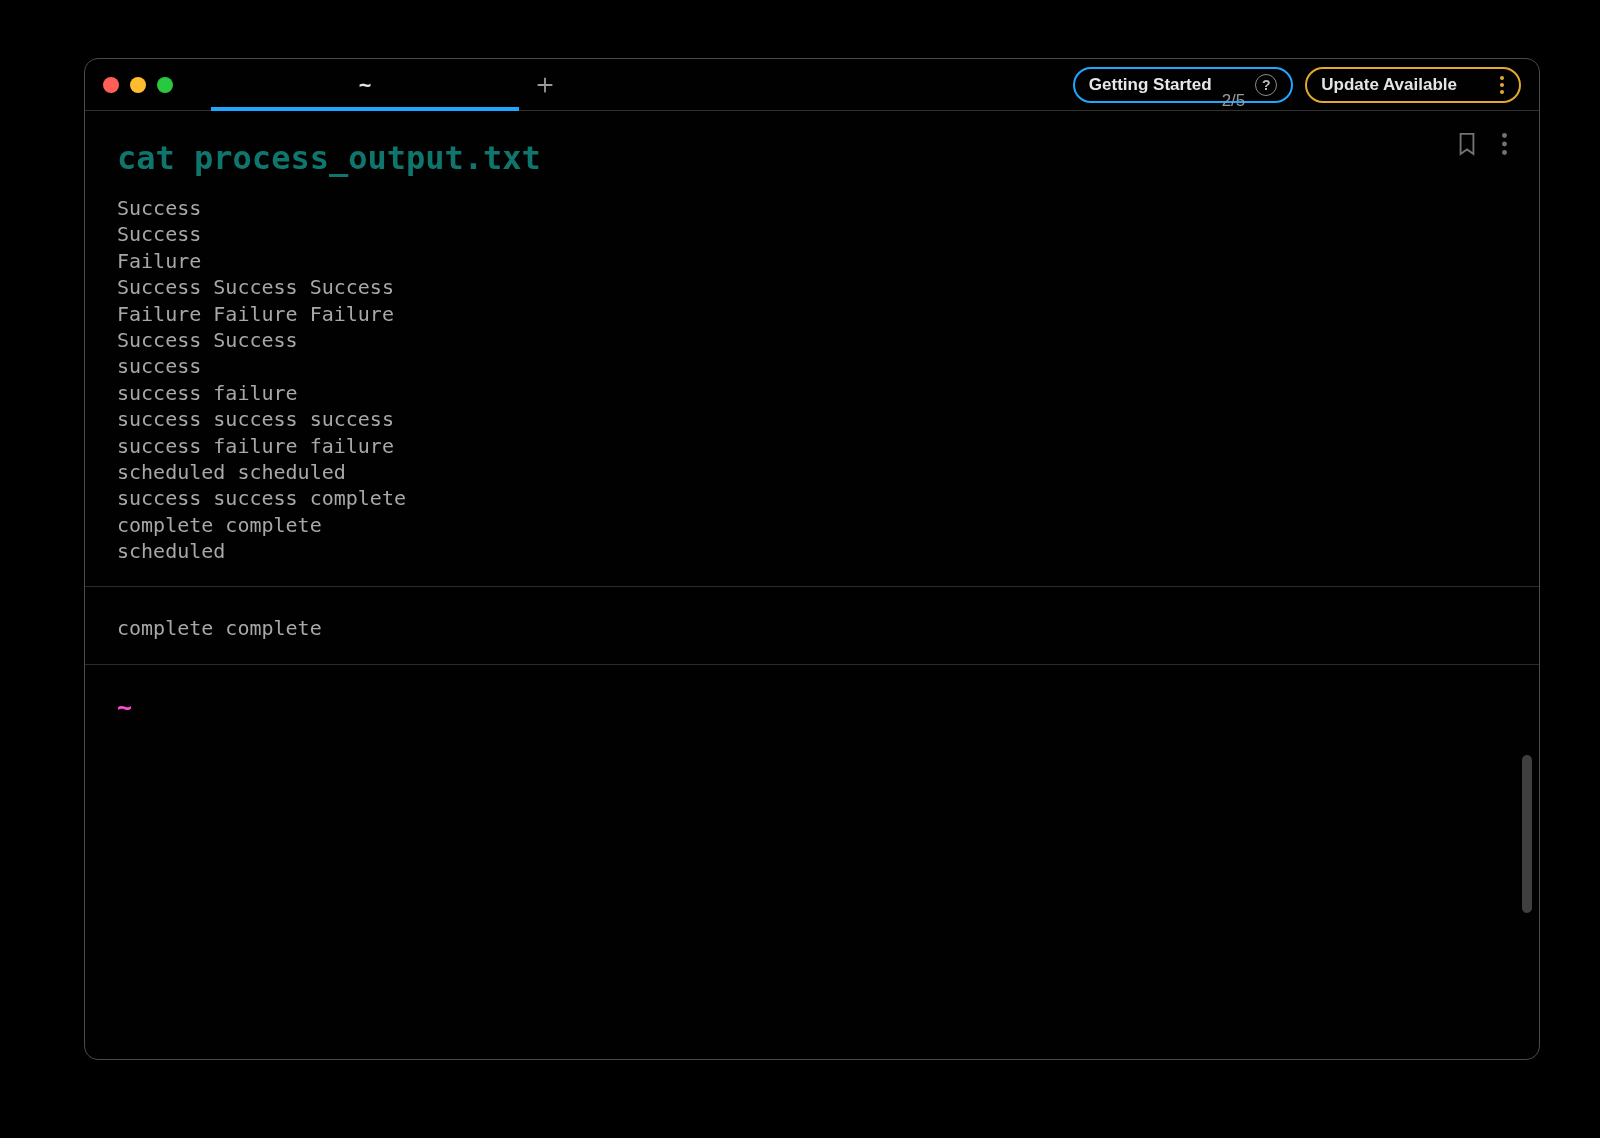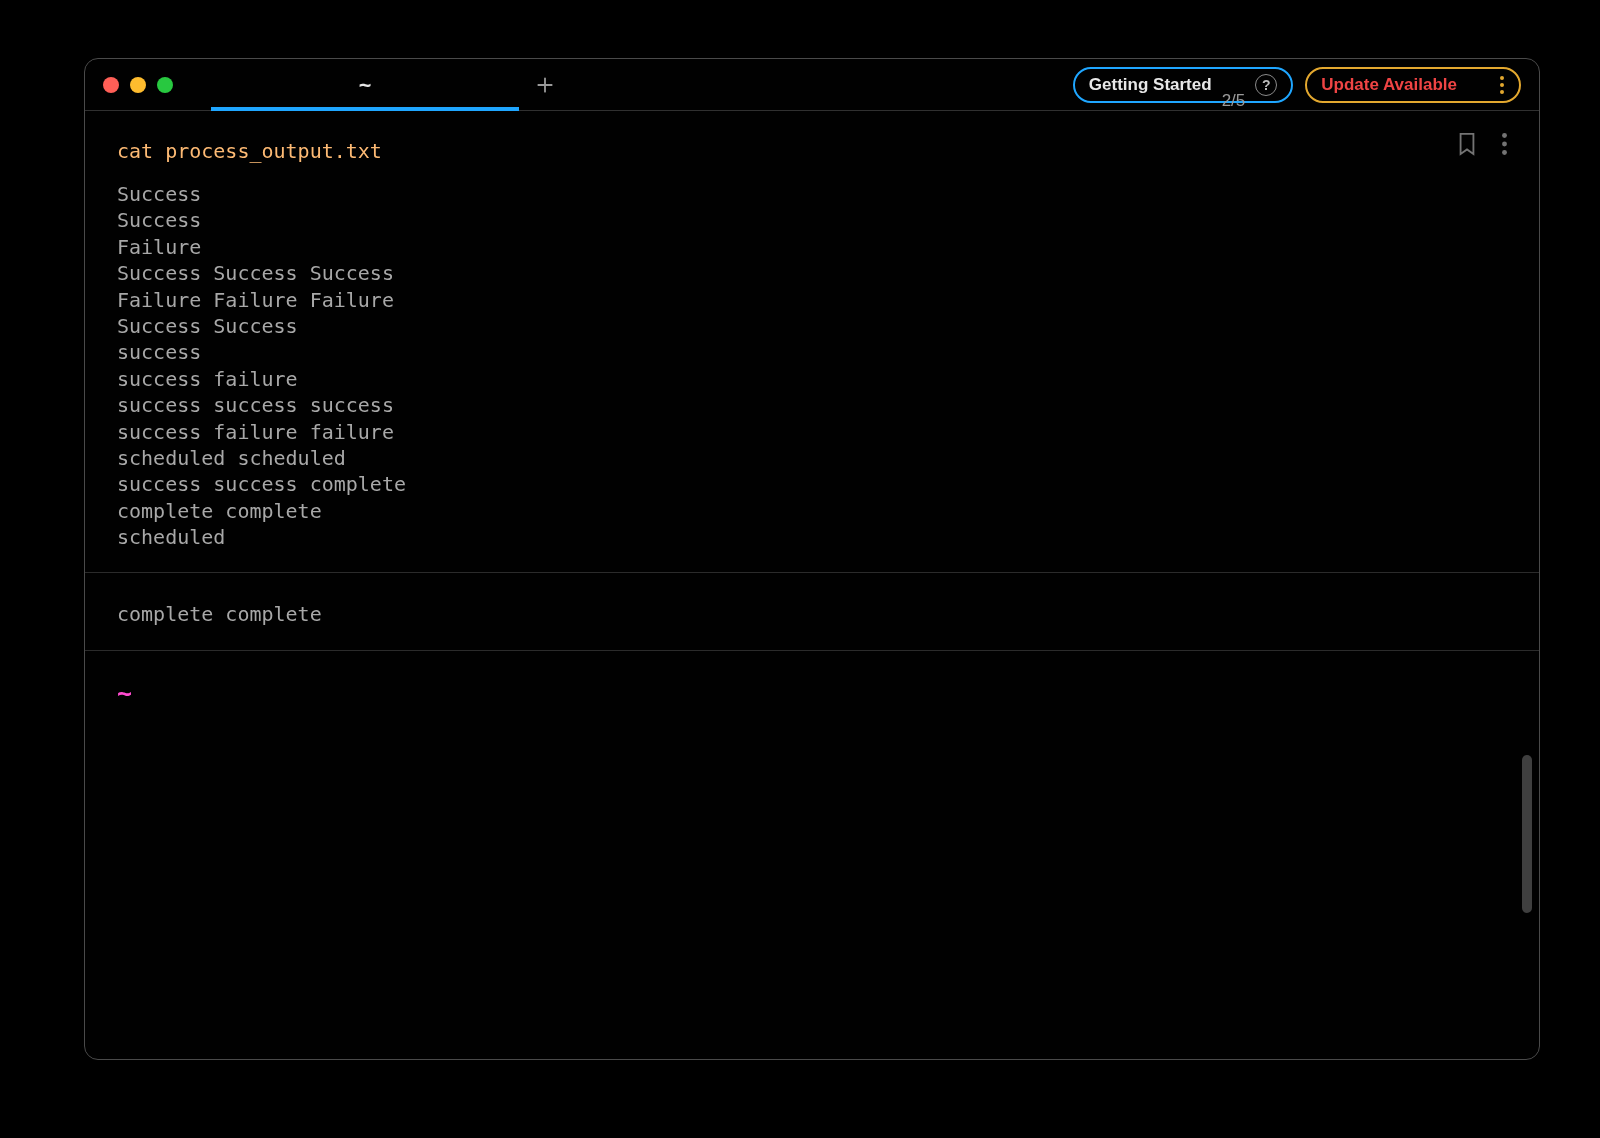--- a/index.html
+++ b/index.html
@@ -99,21 +99,21 @@
   .pill-started .count { color: #9a9a9a; font-weight: 500; margin-top: 32px; }
   .help-icon {
     width: 22px; height: 22px;
     border: 1.5px solid #8a8a8a;
     border-radius: 50%;
     display: flex; align-items: center; justify-content: center;
     font-size: 14px; color: #bcbcbc; font-weight: 600;
   }
   .pill-update {
     border: 2px solid #e3a82f;
-    color: #ef4444;
+    color: #e5e5e5;
     padding-right: 8px;
     gap: 36px;
   }
   .kebab { width: 18px; display: flex; justify-content: center; }
   .kebab svg { width: 4px; height: 18px; }
 
   .content {
     position: relative;
     height: calc(100% - 52px);
     overflow: hidden;
@@ -137,23 +137,23 @@
 
   .meta {
     font-family: ui-monospace, Menlo, monospace;
     font-size: 22px;
     font-weight: 600;
     color: #7c7c7c;
     margin-bottom: 6px;
   }
   .cmd {
     font-family: ui-monospace, Menlo, monospace;
-    font-size: 20px;
-    font-weight: 400;
-    color: #fdba74;
+    font-size: 32px;
+    font-weight: 700;
+    color: #0f766e;
     margin-bottom: 18px;
   }
   .out {
     font-family: ui-monospace, Menlo, monospace;
     font-size: 20px;
     color: #a8a8a8;
     line-height: 1.32;
     white-space: pre;
   }
 

